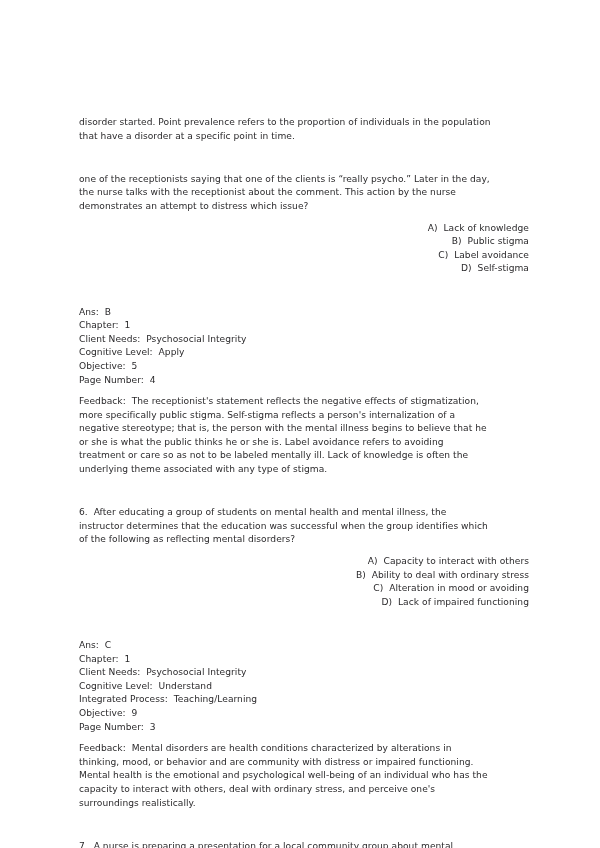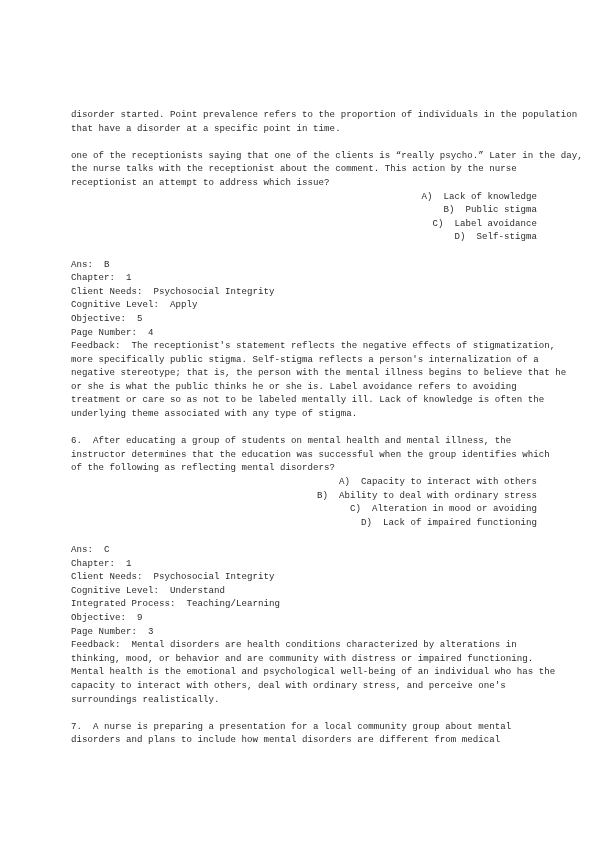--- a/index.html
+++ b/index.html
@@ -28,23 +28,22 @@
     width: 466px;
   }
   .block {
     font-size: 9.1px;
     line-height: 13.6px;
     letter-spacing: 0.005em;
     color: #2b2a2c;
     white-space: normal;
   }
   .para {
-    margin: 0;
+    margin: 8px;
     padding: 0;
-    font-family: Liberation Mono, monospace;
   }
   .spacer {
     height: 13.6px;
   }
   .flowline {
     display: block;
     white-space: pre;
   }
   .opt {
     display: block;
@@ -65,21 +64,21 @@
     <div class="block para">
       <span class="flowline">disorder started. Point prevalence refers to the proportion of individuals in the population</span>
       <span class="flowline">that have a disorder at a specific point in time.</span>
     </div>
 
     <div class="spacer"></div>
 
     <div class="block para">
       <span class="flowline">one of the receptionists saying that one of the clients is “really psycho.” Later in the day,</span>
       <span class="flowline">the nurse talks with the receptionist about the comment. This action by the nurse</span>
-      <span class="flowline">receptionist an attempt to address which issue?</span>
+      <span class="flowline">demonstrates an attempt to distress which issue?</span>
     </div>
 
     <div class="block para">
       <span class="opt">A)  Lack of knowledge</span>
       <span class="opt">B)  Public stigma</span>
       <span class="opt">C)  Label avoidance</span>
       <span class="opt">D)  Self-stigma</span>
     </div>
 
     <div class="spacer"></div>

